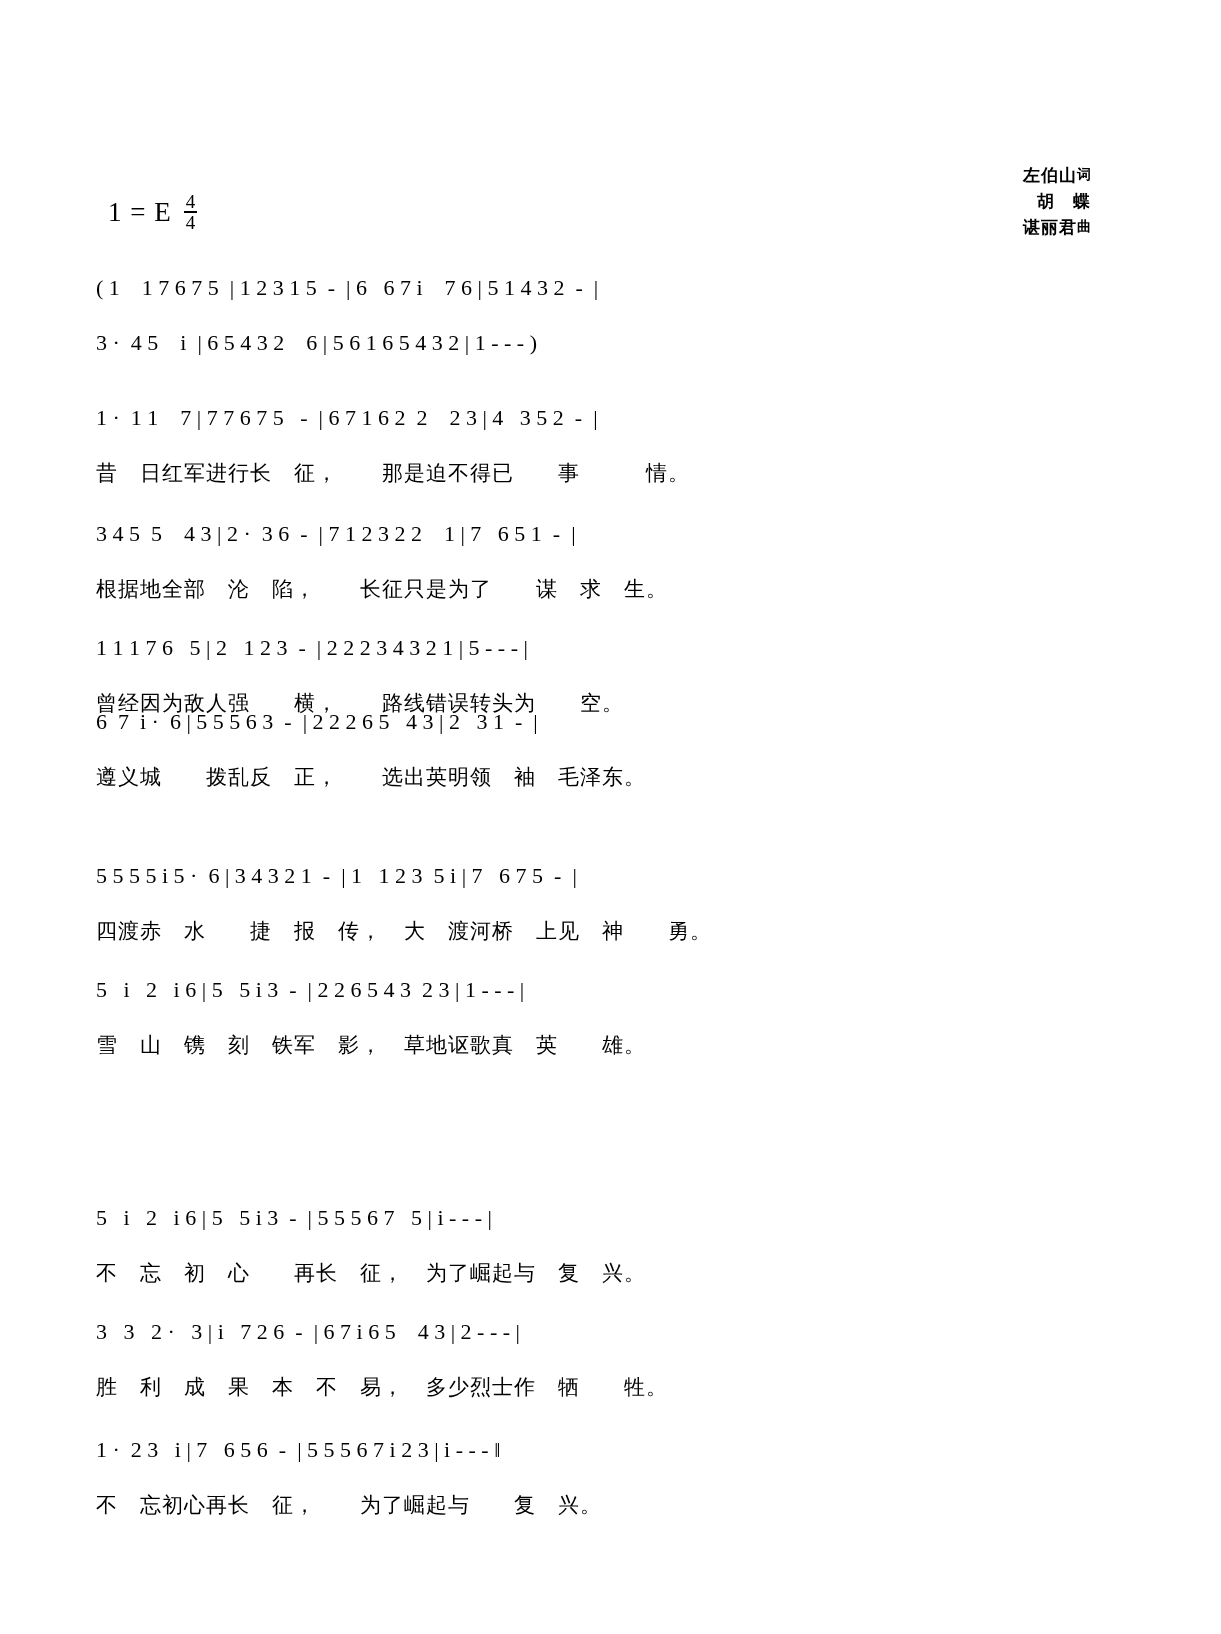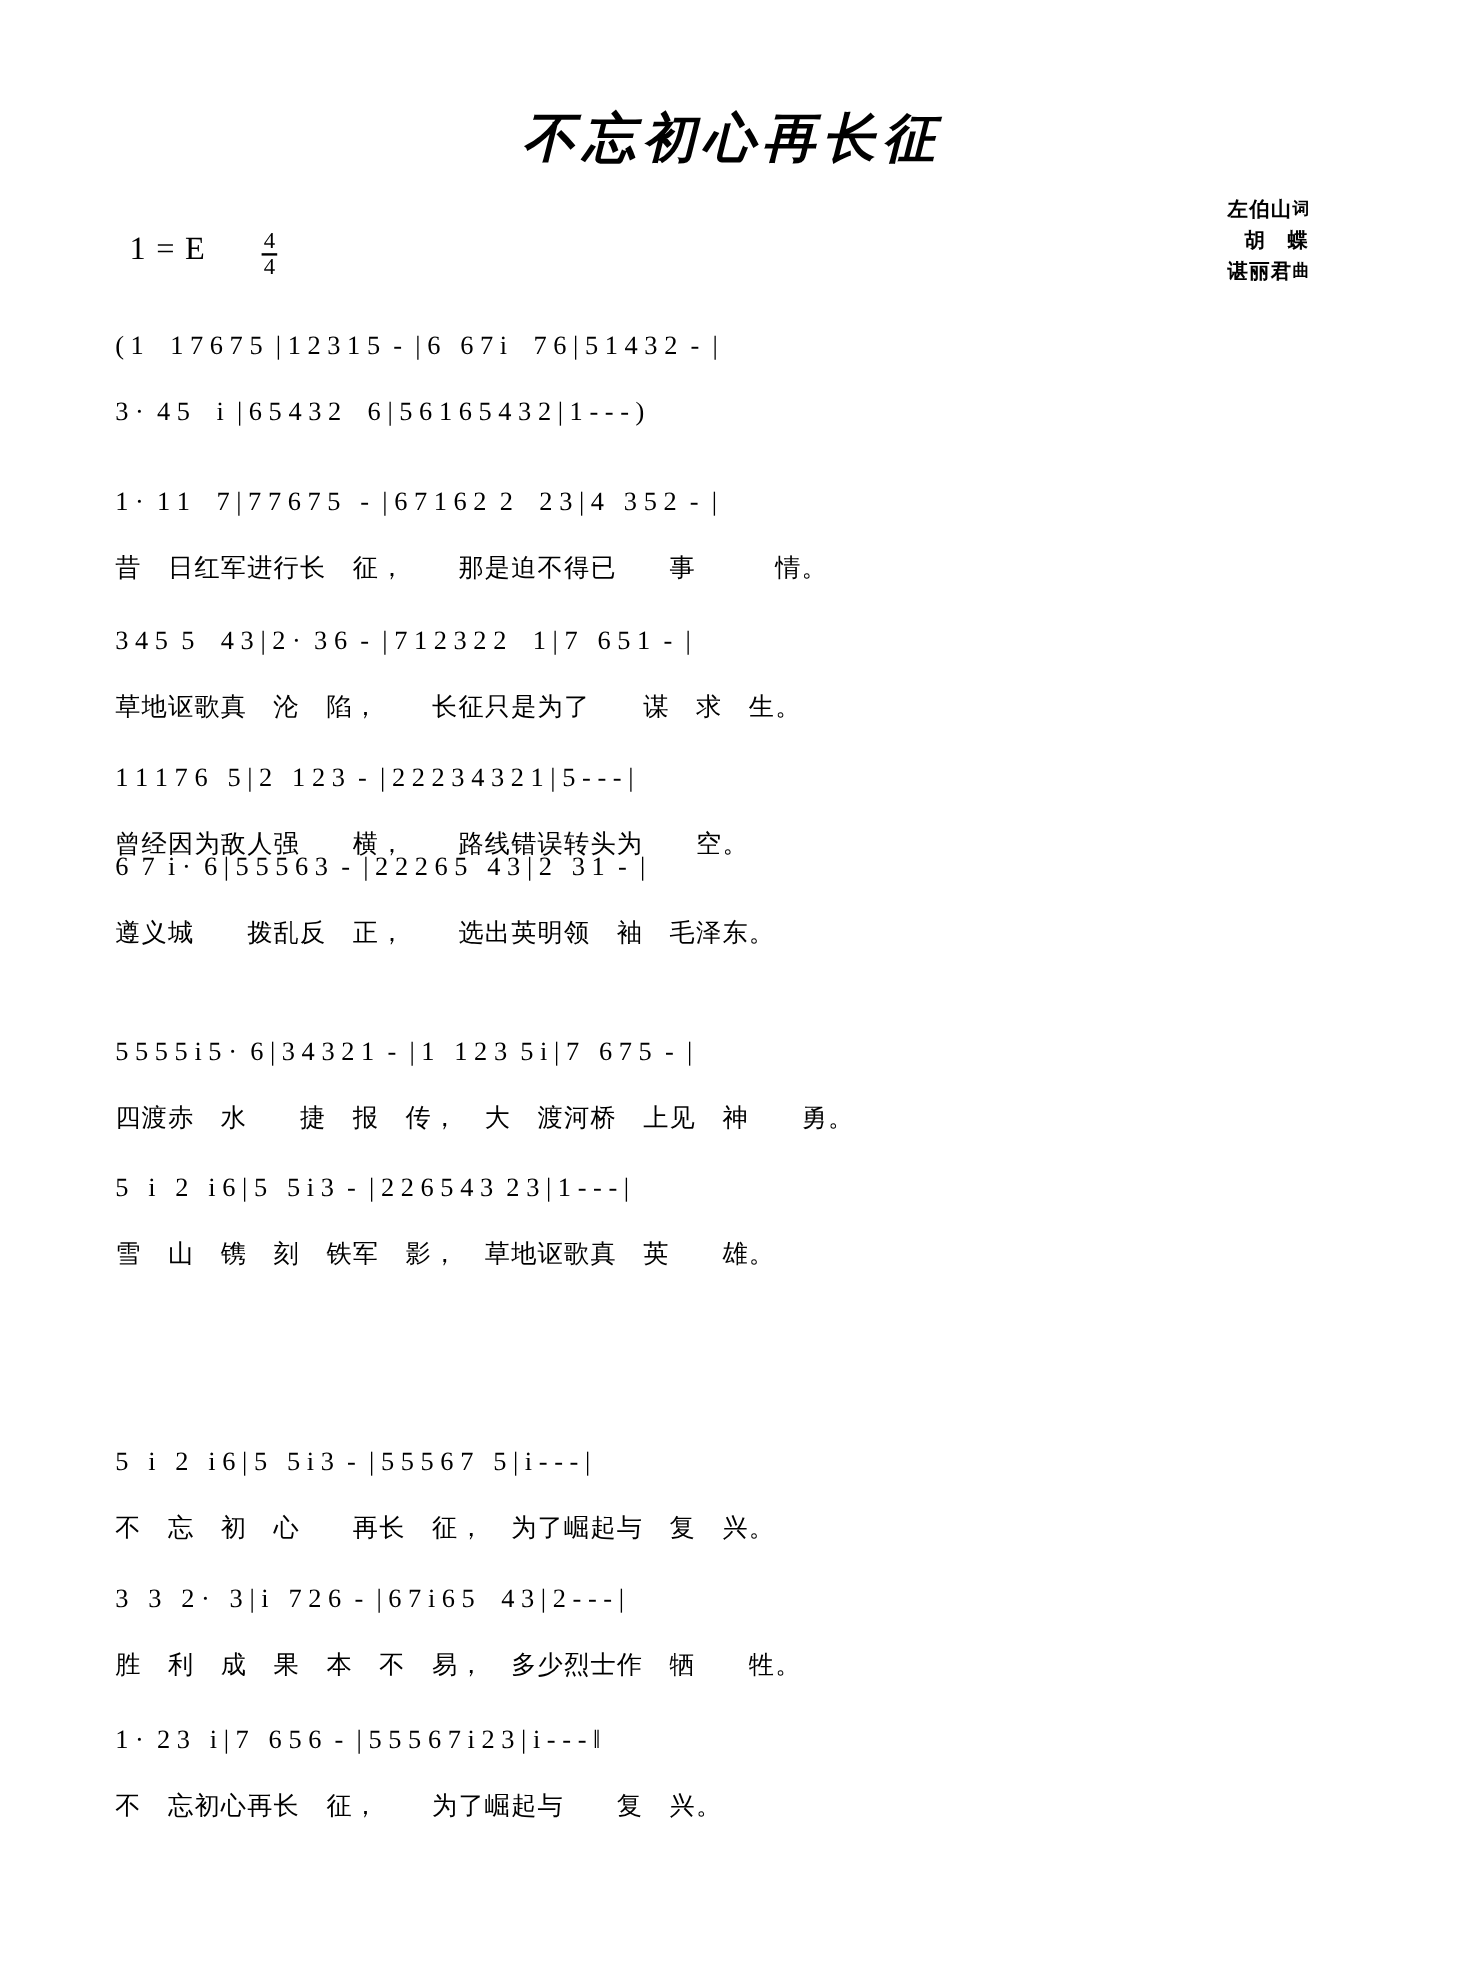--- a/index.html
+++ b/index.html
@@ -57,21 +57,21 @@
     vertical-align: 2px;
   }
   
   .keysig {
     position: absolute;
     top: 192px;
     left: 108px;
     font-size: 27px;
     font-family: "Liberation Serif", serif;
     display: flex;
-    gap: 34px;
+    align-items: center;
   }
   .keysig .kk {
     letter-spacing: 1px;
   }
   .meter {
     display: inline-block;
     margin-left: 12px;
     font-size: 19px;
     line-height: 1.0;
     text-align: center;
@@ -106,21 +106,20 @@
     line-height: 30px;
     letter-spacing: 1px;
     margin-top: 20px;
   }
 </style>
 </head>
 <body>
 
 <div class="sheet">
 
-  <div class="title">不忘初心再长征</div>
 
   <div class="credits">
     <div class="row">
       <span class="name">左伯山</span><span class="role">词</span>
     </div>
     <div class="row">
       <span class="name">胡　蝶</span><span class="role"></span>
     </div>
     <div class="row">
       <span class="name">谌丽君</span><span class="role">曲</span>
@@ -143,21 +142,21 @@
     <div class="notes">3 ·  4 5    i  | 6 5 4 3 2    6 | 5 6 1 6 5 4 3 2 | 1 - - - )</div>
   </div>
 
   <div class="system" style="top:398px">
     <div class="notes">1 ·  1 1    7 | 7 7 6 7 5   -  | 6 7 1 6 2  2    2 3 | 4   3 5 2  -  |</div>
     <div class="lyrics">昔　日红军进行长　征，　　那是迫不得已　　事　　　情。</div>
   </div>
 
   <div class="system" style="top:514px">
     <div class="notes">3 4 5  5    4 3 | 2 ·  3 6  -  | 7 1 2 3 2 2    1 | 7   6 5 1  -  |</div>
-    <div class="lyrics">草地讴歌真　沦　陷，　　长征只是为了　　谋　求　生。</div>
+    <div class="lyrics">根据地全部　沦　陷，　　长征只是为了　　谋　求　生。</div>
   </div>
 
   <div class="system" style="top:628px">
     <div class="notes">1 1 1 7 6   5 | 2   1 2 3  -  | 2 2 2 3 4 3 2 1 | 5 - - - |</div>
     <div class="lyrics">曾经因为敌人强　　横，　　路线错误转头为　　空。</div>
   </div>
 
   <div class="system" style="top:702px">
     <div class="notes">6  7  i ·  6 | 5 5 5 6 3  -  | 2 2 2 6 5   4 3 | 2   3 1  -  |</div>
     <div class="lyrics">遵义城　　拨乱反　正，　　选出英明领　袖　毛泽东。</div>

